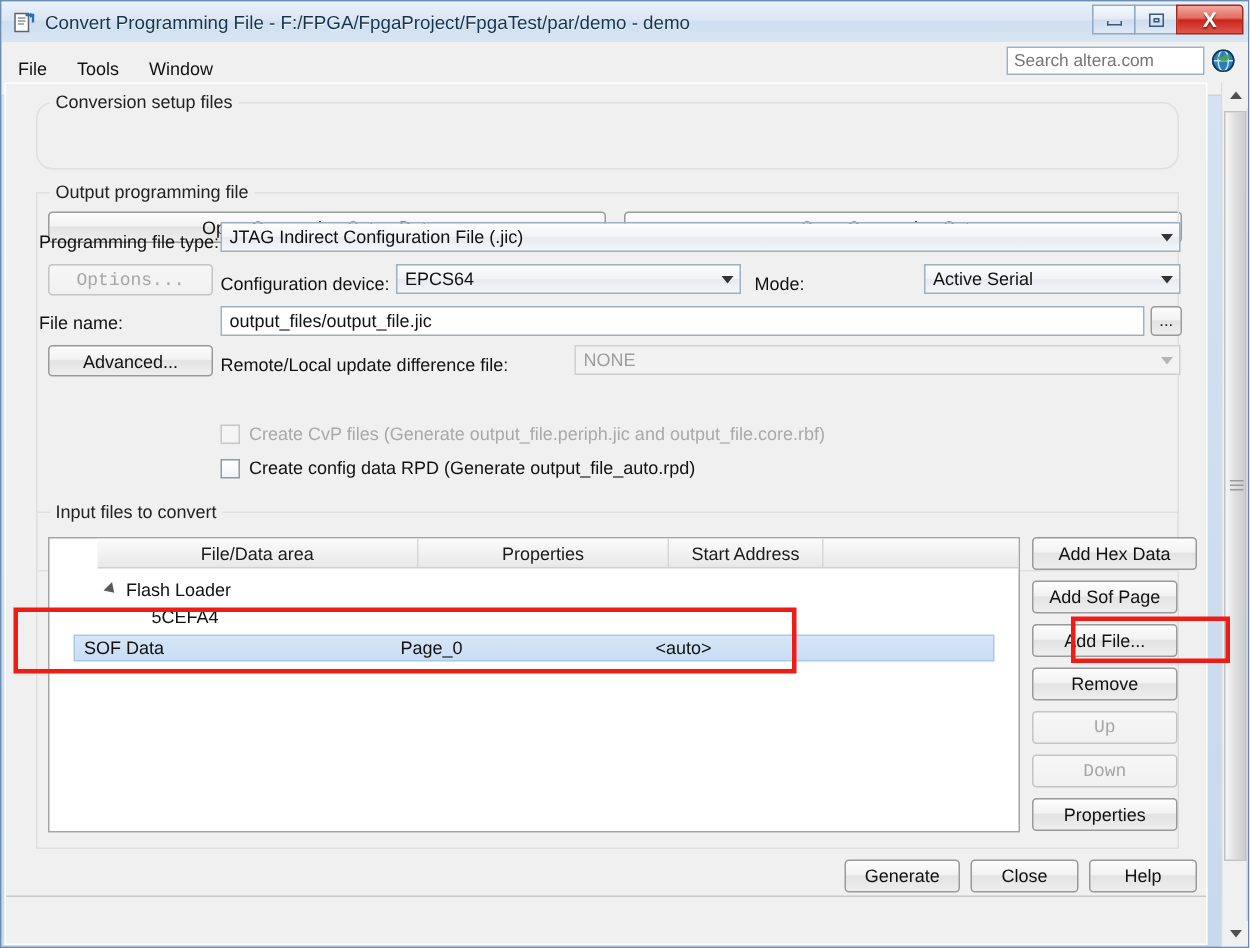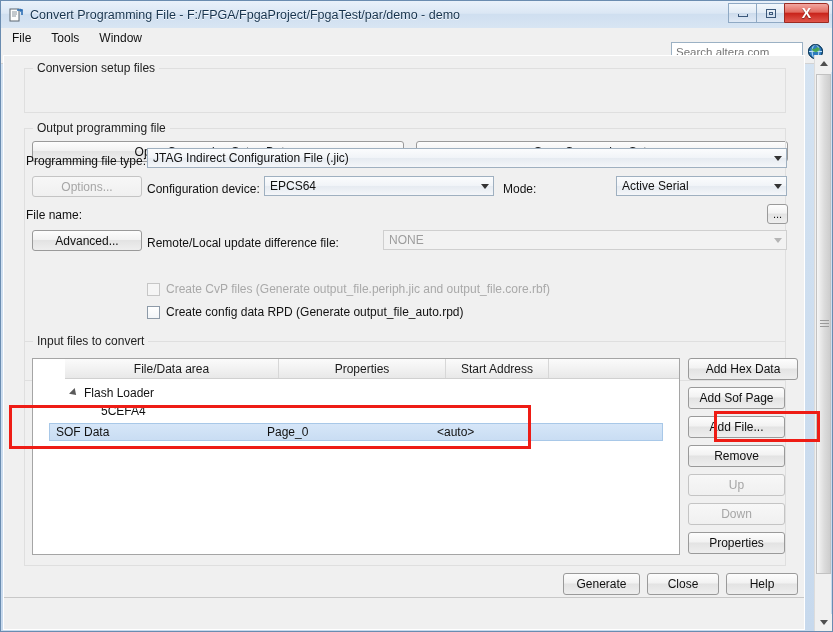--- a/index.html
+++ b/index.html
@@ -54,28 +54,28 @@
   .win-glyph-min { width: 10px; height: 3px; border: 1px solid #3b587a; border-top: none; background: transparent; margin-top: 5px;}
   .win-glyph-max { width: 10px; height: 9px; border: 1px solid #3b587a; position: relative; }
   .win-glyph-max:after { content:""; position:absolute; left:2px; top:2px; right:2px; bottom:2px; border:1px solid #3b587a;}
   .win-glyph-close { color: #ffffff; font-size: 14px; font-weight: bold; line-height: 14px; text-shadow: 0 1px 1px rgba(0,0,0,.45); }
 
   
   .menubar {
     position: absolute; left: 0; top: 27px; width: 831px; height: 36px;
     background: #f0f0f0;
     border-bottom: 1px solid #d2d2d2;
-    display: flex; 
+    display: flex; align-items: center;
   }
   .menu-item {
     padding: 3px 9px; font-size: 12px; color: #111; margin-left: 2px;
     white-space: nowrap;
   }
   .search-wrap {
-    position: absolute; right: 8px; top: 14px;
+    position: absolute; right: 8px; top: 3px;
     display: flex; align-items: center;
   }
   .search-input {
     width: 132px; height: 19px;
     border: 1px solid #9bb1c4; background: #ffffff;
     font-family: "Liberation Sans", sans-serif; font-size: 11.5px;
     color: #444; padding: 0 4px; outline: none;
   }
   .globe-icon { margin-left: 4px; width: 17px; height: 17px; }
 
@@ -127,20 +127,21 @@
     border-radius: 3px;
     background: linear-gradient(to bottom, #fdfdfd 0%, #f2f2f2 45%, #e3e3e3 50%, #eeeeee 100%);
     font-family: "Liberation Sans", sans-serif; font-size: 12px;
     color: #111; text-align: center;
     display: flex; align-items: center; justify-content: center;
     cursor: default; white-space: nowrap;
   }
   .btn.disabled {
     color: #a6a6a6; border-color: #c4c4c4;
     background: linear-gradient(to bottom, #f7f7f7, #f0f0f0);
+    font-family: Liberation Mono, monospace;
   }
 
   .lbl { position: absolute; font-size: 12px; color: #111; white-space: nowrap; }
 
   .combo {
     position: absolute;
     border: 1px solid #9fb0c0;
     background: linear-gradient(to bottom, #fbfcfd 0%, #f1f4f8 48%, #e6ebf1 52%, #f4f6f9 100%);
     display: flex; align-items: center;
     font-size: 12px; color: #111;
@@ -281,21 +282,21 @@
           <i></i>
       </div>
     </div>
     <div class="vs-arrow down">
       <div class="vs-tri down"></div>
     </div>
   </div>
 
   <div class="body">
 
-    <div class="group" style="left:20px; top:12px; width:762px; height:45px;">
+    <div class="group" style="left:20px; top:12px; width:762px; height:45px;border-radius:11px;">
       <div class="group-title">Conversion setup files</div>
     </div>
     <div class="btn" style="position:absolute; left:28px; top:85px; width:372px; height:21px;">Open Conversion Setup Data...</div>
     <div class="btn" style="position:absolute; left:412px; top:85px; width:372px; height:21px;">Save Conversion Setup...</div>
 
     <div class="group" style="left:20px; top:72px; width:762px; height:253px;">
       <div class="group-title">Output programming file</div>
     </div>
 
     <div class="lbl" style="left:22px; top:98px;">Programming file type:</div>
@@ -312,20 +313,23 @@
       <span class="combo-arrow"></span>
     </div>
 
     <div class="lbl" style="left:499px; top:126px;">Mode:</div>
     <div class="combo" style="left:612px; top:120px; width:171px; height:20px;">
       <span>Active Serial</span>
       <span class="combo-arrow"></span>
     </div>
 
     <div class="lbl" style="left:22px; top:152px;">File name:</div>
+    <div class="textinput" style="left:143px; top:148px; width:616px; height:20px;">
+      <span>output_files/output_file.jic</span>
+    </div>
     <div class="btn" style="position:absolute; left:763px; top:148px; width:21px; height:20px; font-size:11px;">...</div>
 
     <div class="btn" style="position:absolute; left:28px; top:174px; width:110px; height:21px;">Advanced...</div>
 
     <div class="lbl" style="left:143px; top:180px;">Remote/Local update difference file:</div>
     <div class="combo disabled" style="left:379px; top:174px; width:404px; height:20px;">
       <span>NONE</span>
       <span class="combo-arrow"></span>
     </div>
 

